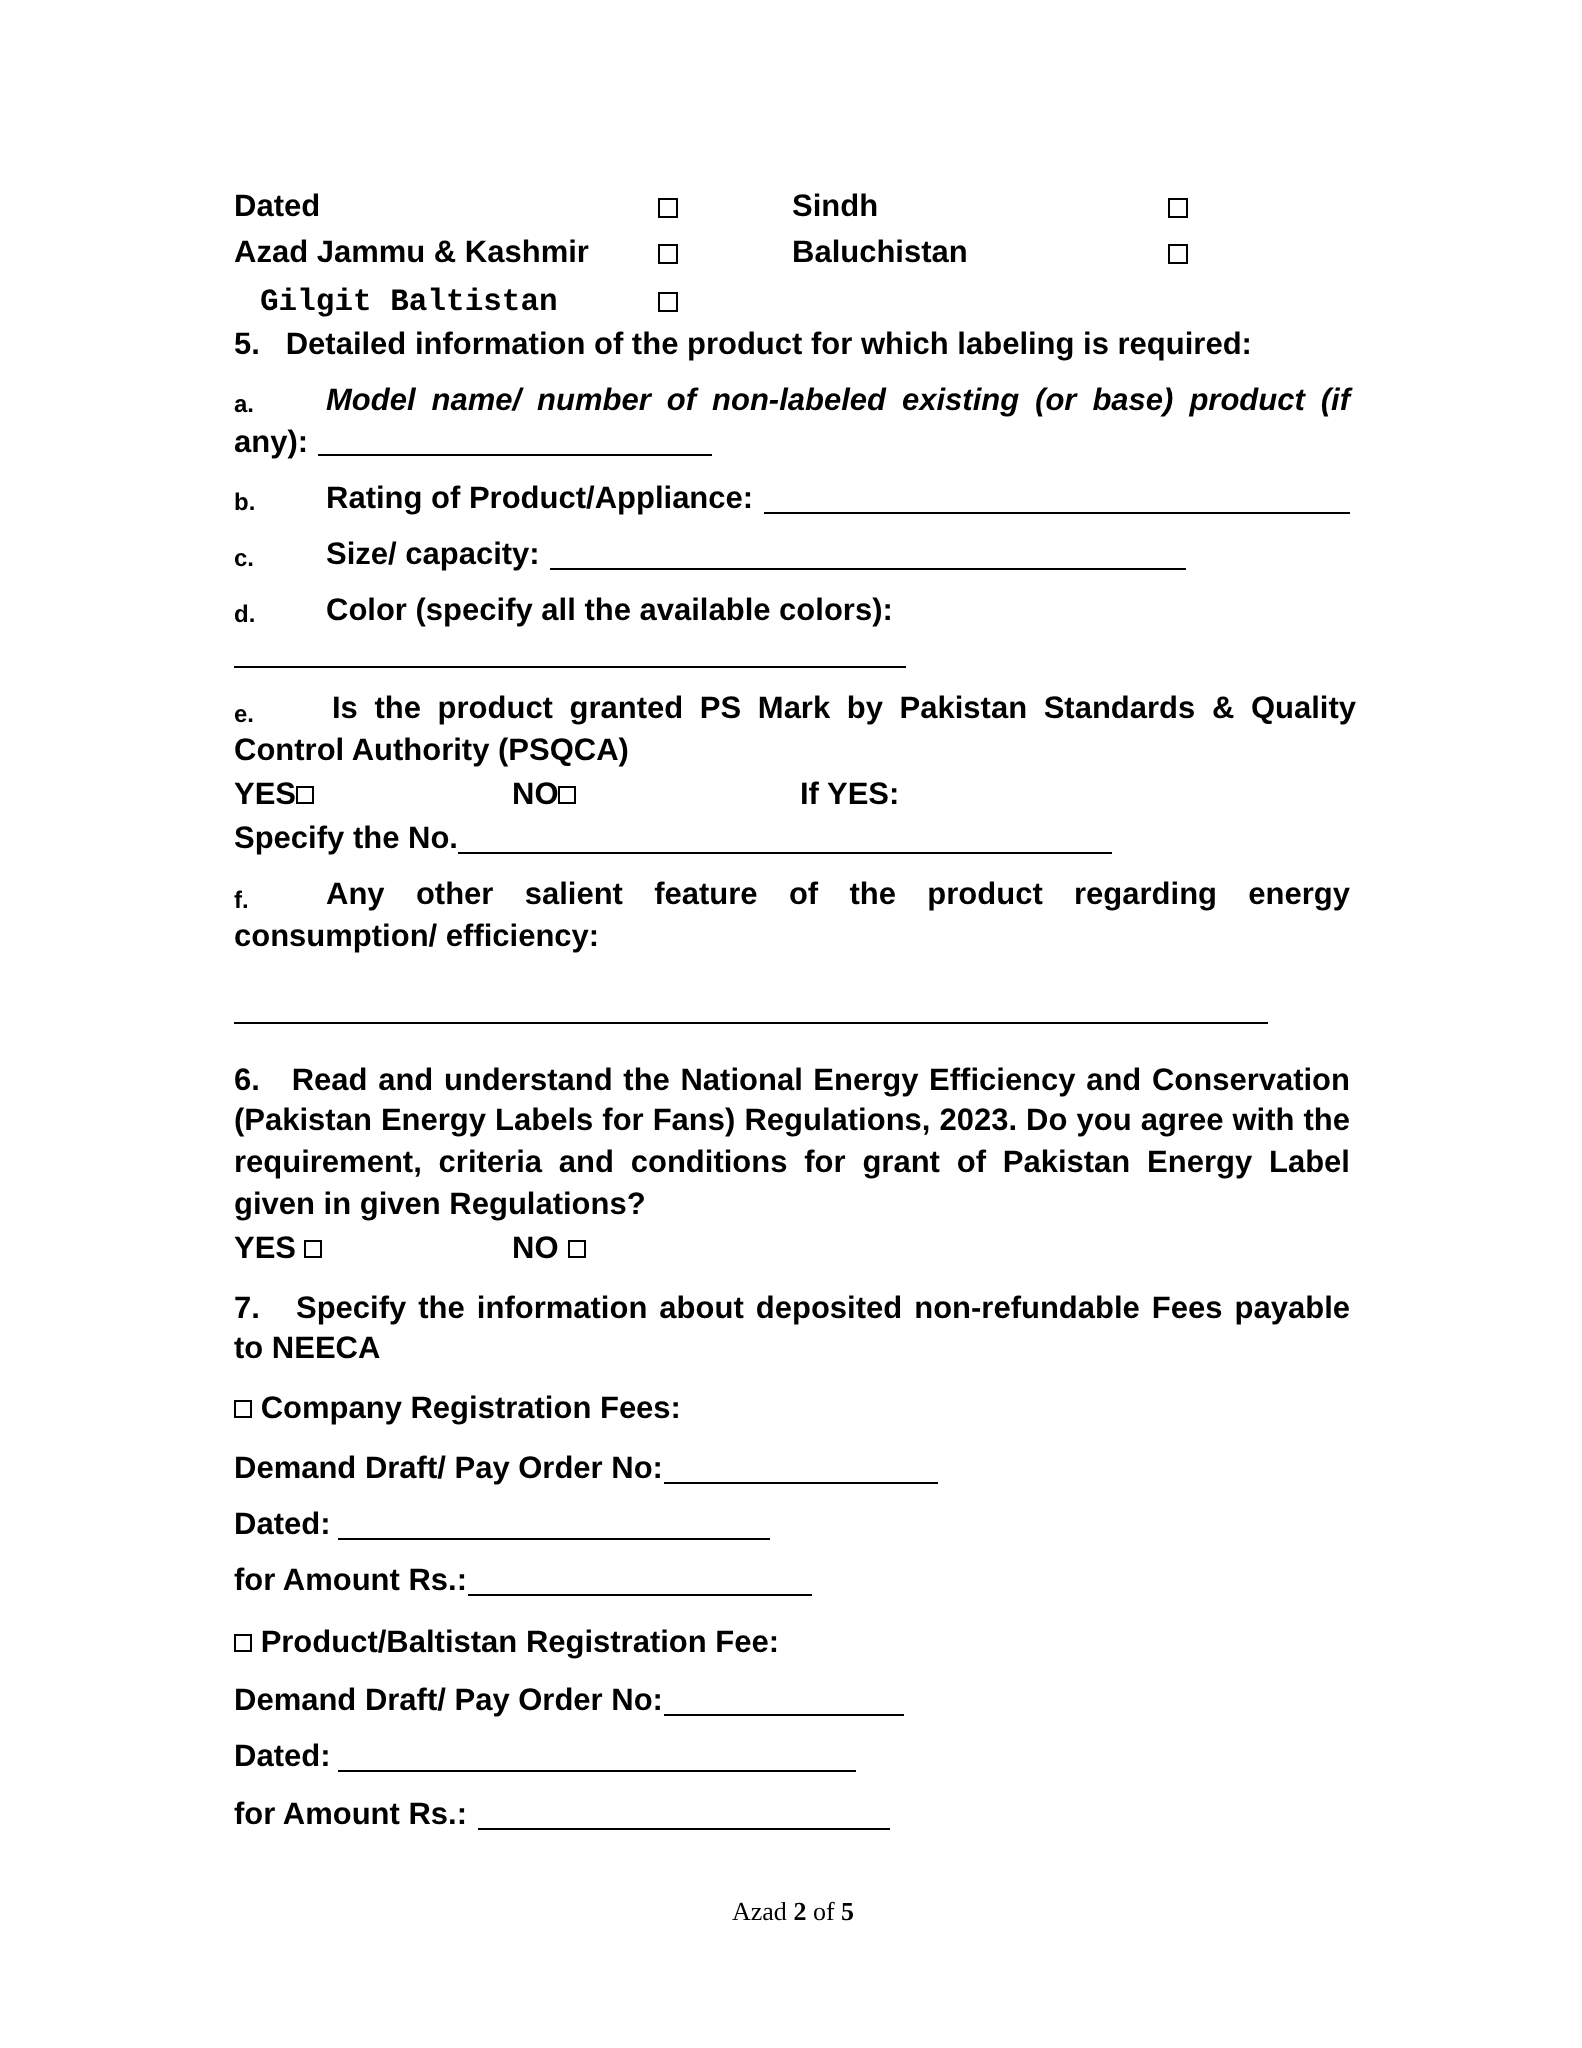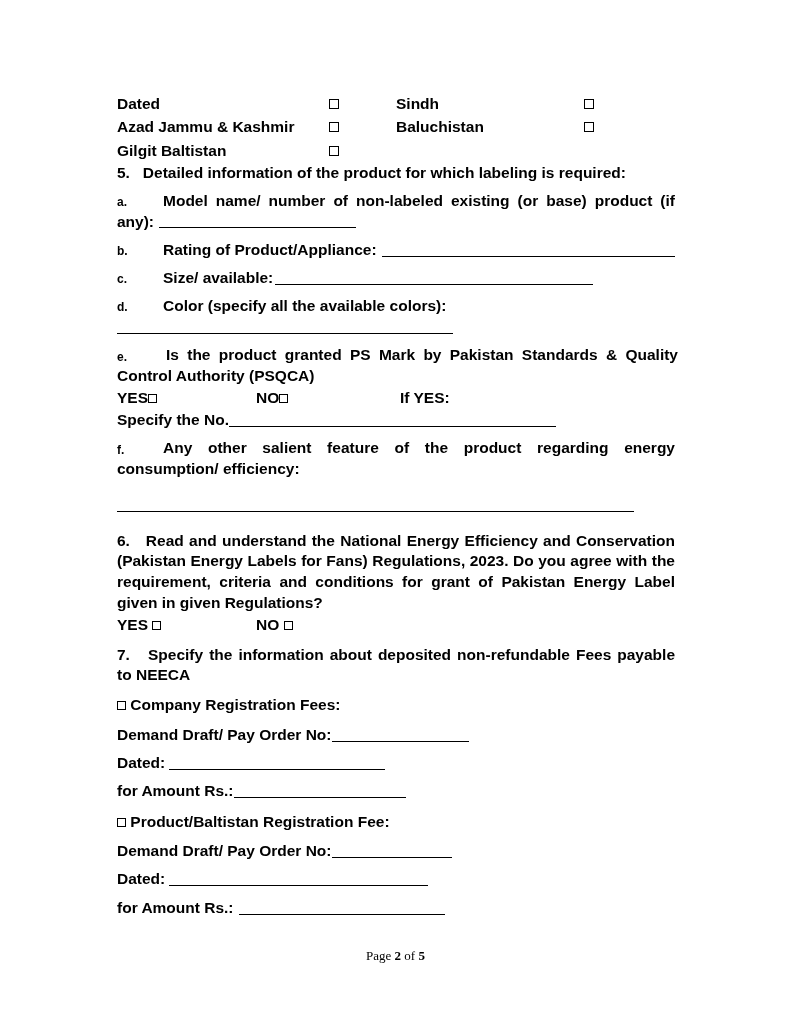--- a/index.html
+++ b/index.html
@@ -21,36 +21,36 @@
 <div class="t" style="left:117px;top:95px;">Dated</div>
 <div class="abs-box" style="left:329px;top:99px;"></div>
 <div class="t" style="left:396px;top:95px;">Sindh</div>
 <div class="abs-box" style="left:584px;top:99px;"></div>
 
 <div class="t" style="left:117px;top:118px;">Azad Jammu &amp; Kashmir</div>
 <div class="abs-box" style="left:329px;top:122px;"></div>
 <div class="t" style="left:396px;top:118px;">Baluchistan</div>
 <div class="abs-box" style="left:584px;top:122px;"></div>
 
-<div class="t" style="left:117px;top:142px;">Gilgit Baltistan</div>
+<div class="t" style="left:130px;top:142px;font-family:Liberation Mono, monospace;">Gilgit Baltistan</div>
 <div class="abs-box" style="left:329px;top:146px;"></div>
 
 <div class="t" style="left:117px;top:164px;white-space:pre;">5.   Detailed information of the product for which labeling is required:</div>
 
 <div class="lbl" style="left:117px;top:193px;">a.</div>
-<div class="just full" style="left:163px;top:191px;width:512px;">Model   name/ number of non-labeled existing (or base) product (if</div>
+<div class="just full" style="left:163px;top:191px;width:512px;font-style:italic;">Model   name/ number of non-labeled existing (or base) product (if</div>
 <div class="t" style="left:117px;top:213px;">any):</div>
 <div class="line" style="left:159px;top:227px;width:197px;"></div>
 
 <div class="lbl" style="left:117px;top:242px;">b.</div>
 <div class="t" style="left:163px;top:241px;">Rating of Product/Appliance:</div>
 <div class="line" style="left:382px;top:256px;width:293px;"></div>
 
 <div class="lbl" style="left:117px;top:270px;">c.</div>
-<div class="t" style="left:163px;top:269px;">Size/ available:</div>
+<div class="t" style="left:163px;top:269px;">Size/ capacity:</div>
 <div class="line" style="left:275px;top:284px;width:318px;"></div>
 
 <div class="lbl" style="left:117px;top:298px;">d.</div>
 <div class="t" style="left:163px;top:297px;">Color (specify all the available colors):</div>
 <div class="line" style="left:117px;top:333px;width:336px;"></div>
 
 <div class="lbl" style="left:117px;top:348px;">e.</div>
 <div class="just full" style="left:166px;top:345px;width:512px;">Is the product granted PS Mark by Pakistan Standards &amp; Quality</div>
 <div class="t" style="left:117px;top:367px;">Control Authority (PSQCA)</div>
 <div class="t" style="left:117px;top:389px;"><span>YES</span><span class="box"></span></div>
@@ -84,17 +84,17 @@
 
 <div class="t" style="left:117px;top:813px;"><span class="box"></span> <span>Product/Baltistan Registration Fee:</span></div>
 <div class="t" style="left:117px;top:842px;">Demand Draft/ Pay Order No:</div>
 <div class="line" style="left:332px;top:857px;width:120px;"></div>
 <div class="t" style="left:117px;top:870px;">Dated:</div>
 <div class="line" style="left:169px;top:885px;width:259px;"></div>
 <div class="t" style="left:117px;top:899px;">for Amount Rs.:</div>
 <div class="line" style="left:239px;top:914px;width:206px;"></div>
 
 <div class="footer" style="left:366px;top:948px;">
-  <span>Page</span>
+  <span>Azad</span>
   <b>2</b>
   <span>of</span>
   <b>5</b>
 </div>
 
 </body></html>

